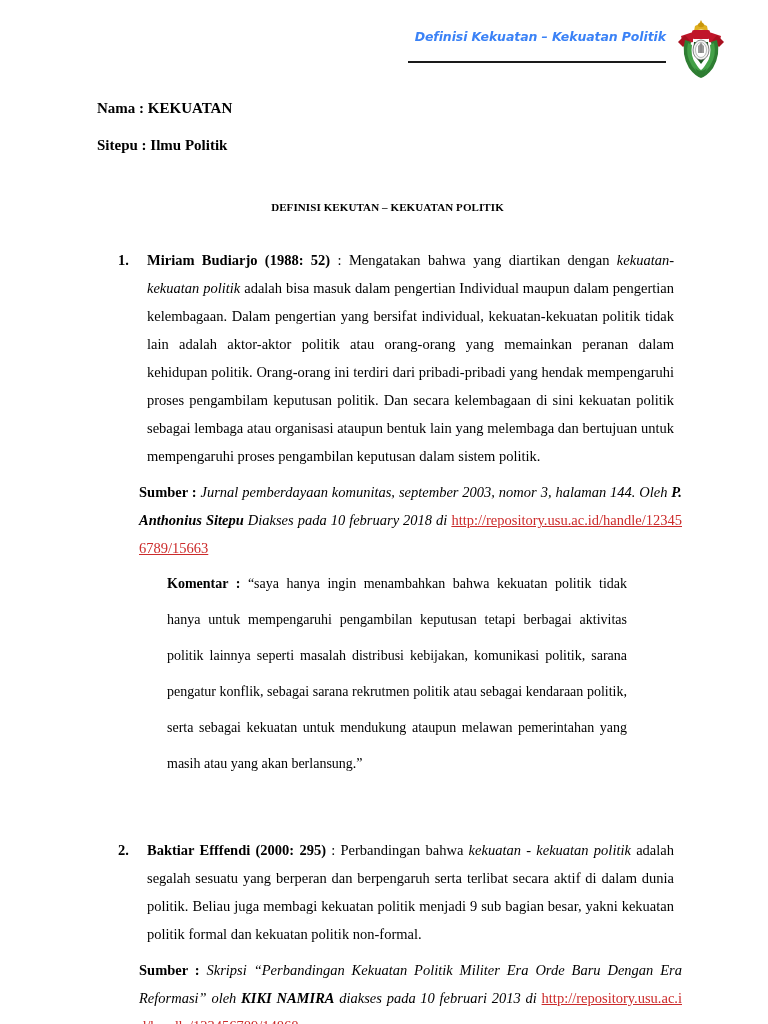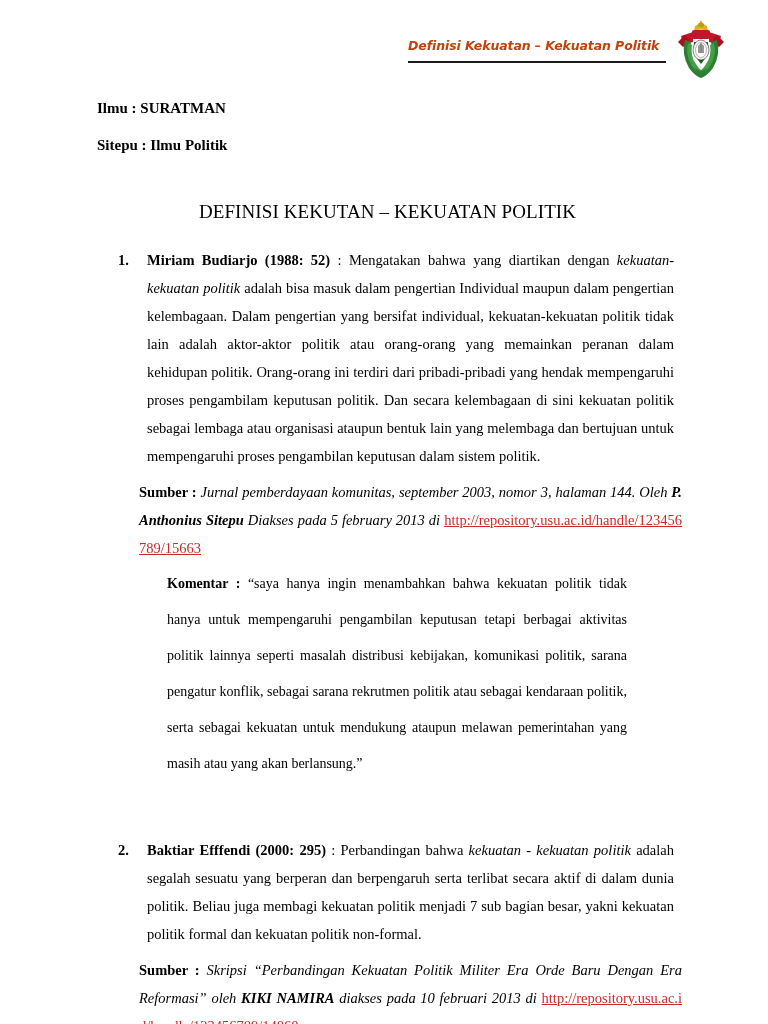--- a/index.html
+++ b/index.html
@@ -20,29 +20,29 @@
   .page-header {
     position: absolute;
     top: 0;
     left: 0;
     width: 768px;
     height: 86px;
   }
   .header-title {
     position: absolute;
     left: 408px;
-    top: 38px;
+    top: 29px;
     width: 258px;
-    text-align: left;
+    text-align: right;
     font-family: "DejaVu Sans", "Liberation Sans", sans-serif;
     font-style: italic;
     font-weight: bold;
     font-size: 12.5px;
     letter-spacing: -0.1px;
-    color: #c2410c;
+    color: #3b82f6;
     white-space: nowrap;
   }
   .header-rule {
     position: absolute;
     left: 408px;
     top: 61px;
     width: 258px;
     height: 0;
     border-top: 2px solid #1a1a1a;
   }
@@ -68,22 +68,22 @@
     white-space: nowrap;
   }
 
   
   .doc-title {
     position: absolute;
     left: 97px;
     top: 201px;
     width: 581px;
     text-align: center;
-    font-weight: normal;
-    font-size: 19px;
+    font-weight: bold;
+    font-size: 11px;
     letter-spacing: 0.1px;
   }
 
   
   .content {
     position: absolute;
     left: 97px;
     top: 238px;
     width: 585px;
   }
@@ -177,43 +177,43 @@
     <ellipse cx="26" cy="32" rx="8" ry="10" fill="#f2f2f2" stroke="#555" stroke-width="0.7"></ellipse>
     <ellipse cx="26" cy="32" rx="5.5" ry="7.5" fill="#ffffff" stroke="#777" stroke-width="0.5"></ellipse>
     <path d="M23 28 L26 25 L29 28 L29 35 L23 35 Z" fill="#999"></path>
     <line x1="26" y1="25" x2="26" y2="35" stroke="#666" stroke-width="0.6"></line>
 
     <path d="M20 50 Q26 56 32 50 Q29 57 26 59 Q23 57 20 50 Z" fill="#2e7d32"></path>
   </svg>
 </div>
 
 <div class="identity">
-  <div class="identity-line">Ilmu : SURATMAN</div>
+  <div class="identity-line">Nama : KEKUATAN</div>
   <div class="identity-line">Sitepu : Ilmu Politik</div>
 </div>
 
 <div class="doc-title">DEFINISI KEKUTAN – KEKUATAN POLITIK</div>
 
 <div class="content">
 
   <div class="entry">
     <span class="entry-marker">1.</span>
     <div class="entry-body">
       <p class="entry-para"><b>Miriam Budiarjo (1988: 52)</b><span> : </span><span>Mengatakan bahwa yang diartikan dengan </span><i>kekuatan-kekuatan politik</i><span> adalah bisa masuk dalam pengertian Individual maupun dalam pengertian kelembagaan. Dalam pengertian yang bersifat individual, kekuatan-kekuatan politik tidak lain adalah aktor-aktor politik atau orang-orang yang memainkan peranan dalam kehidupan politik. Orang-orang ini terdiri dari pribadi-pribadi yang hendak mempengaruhi proses pengambilam keputusan politik. Dan secara kelembagaan di sini kekuatan politik sebagai lembaga atau organisasi ataupun bentuk lain yang melembaga dan bertujuan untuk mempengaruhi proses pengambilan keputusan dalam sistem politik.</span></p>
 
-      <p class="src-para"><span class="src-label">Sumber</span><span class="src-label"> : </span><span class="src-text">Jurnal pemberdayaan komunitas, september 2003, nomor 3, halaman 144. Oleh </span><span class="src-author">P. Anthonius Sitepu</span><span class="src-text"> Diakses pada 5 february 2013 di </span><span class="link">http://repository.usu.ac.id/handle/123456789/15663</span></p>
+      <p class="src-para"><span class="src-label">Sumber</span><span class="src-label"> : </span><span class="src-text">Jurnal pemberdayaan komunitas, september 2003, nomor 3, halaman 144. Oleh </span><span class="src-author">P. Anthonius Sitepu</span><span class="src-text"> Diakses pada 10 february 2018 di </span><span class="link">http://repository.usu.ac.id/handle/123456789/15663</span></p>
 
       <div class="komentar"><span class="k-label">Komentar</span><span class="k-label"> : </span><span>“saya hanya ingin menambahkan bahwa kekuatan politik tidak hanya untuk mempengaruhi pengambilan keputusan tetapi berbagai aktivitas politik lainnya seperti masalah distribusi kebijakan, komunikasi politik, sarana pengatur konflik, sebagai sarana rekrutmen politik atau sebagai kendaraan politik, serta sebagai kekuatan untuk mendukung ataupun melawan pemerintahan yang masih atau yang akan berlansung.”</span></div>
     </div>
   </div>
 
   <div class="gap-between-entries"></div>
 
   <div class="entry">
     <span class="entry-marker">2.</span>
     <div class="entry-body">
-      <p class="entry-para"><b>Baktiar Efffendi (2000: 295)</b><span> : </span><span>Perbandingan bahwa </span><i>kekuatan - kekuatan politik</i><span> adalah segalah sesuatu yang berperan dan berpengaruh serta terlibat secara aktif di dalam dunia politik. Beliau juga membagi kekuatan politik menjadi 7 sub bagian besar, yakni kekuatan politik formal dan kekuatan politik non-formal.</span></p>
+      <p class="entry-para"><b>Baktiar Efffendi (2000: 295)</b><span> : </span><span>Perbandingan bahwa </span><i>kekuatan - kekuatan politik</i><span> adalah segalah sesuatu yang berperan dan berpengaruh serta terlibat secara aktif di dalam dunia politik. Beliau juga membagi kekuatan politik menjadi 9 sub bagian besar, yakni kekuatan politik formal dan kekuatan politik non-formal.</span></p>
 
       <p class="src-para"><span class="src-label">Sumber</span><span class="src-label"> : </span><span class="src-text">Skripsi “Perbandingan Kekuatan Politik Militer Era Orde Baru Dengan Era Reformasi” oleh </span><span class="src-author">KIKI NAMIRA</span><span class="src-text"> diakses pada 10 februari 2013 di </span><span class="link">http://repository.usu.ac.id/handle/123456789/14868</span></p>
     </div>
   </div>
 
 </div>
 
 </body></html>

